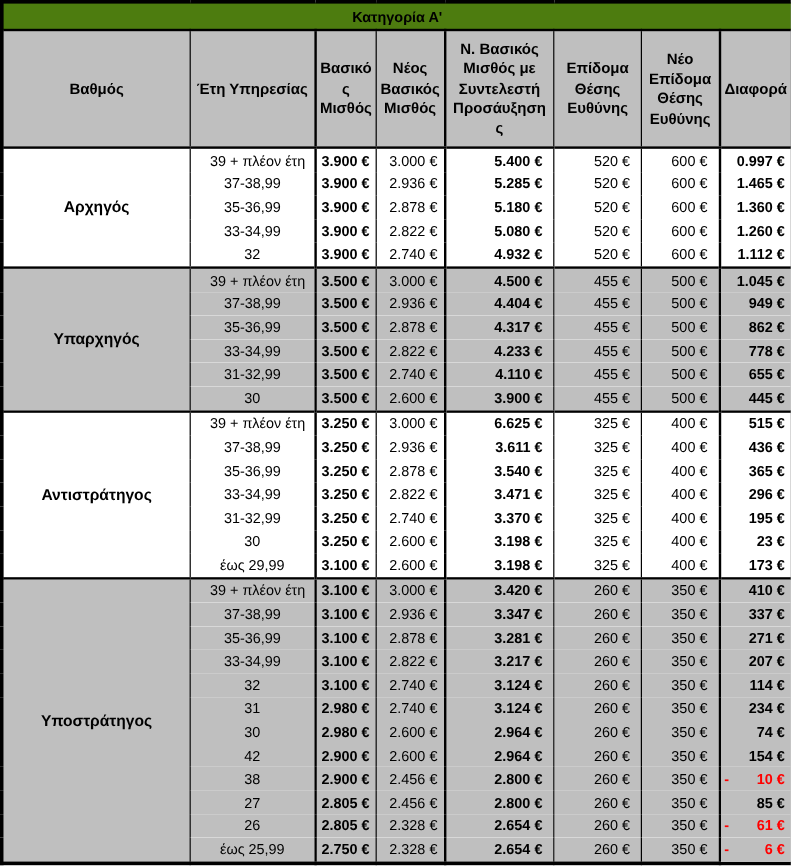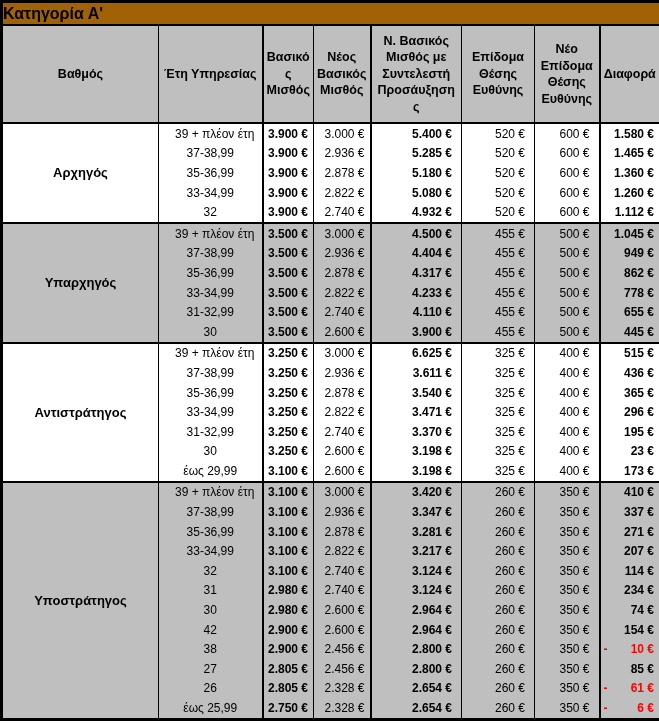--- a/index.html
+++ b/index.html
@@ -10,24 +10,24 @@
   }
   table.salary {
     border-collapse: collapse;
     table-layout: fixed;
     width: 659px;
     border: 3px solid #000;
   }
   
   .title-row th {
     height: 21px;
-    background: #a16207;
-    font-size: 16px;
+    background: #4d7c0f;
+    font-size: 12px;
     font-weight: bold;
-    text-align: left;
+    text-align: center;
     vertical-align: middle;
     border-bottom: 2px solid #000;
     padding: 0;
   }
   
   .header-row th {
     height: 96px;
     background: #bfbfbf;
     font-size: 12.5px;
     font-weight: bold;
@@ -104,21 +104,21 @@
     </thead>
     <tbody>
         <tr class="sec-top">
           <td class="rank-cell" rowspan="5">Αρχηγός</td>
           <td class="years">39 + πλέον έτη</td>
           <td class="money bold bL2 pad5">3.900 €</td>
           <td class="money pad5">3.000 €</td>
           <td class="money bold bL2 pad9">5.400 €</td>
           <td class="money pad9">520 €</td>
           <td class="money pad9">600 €</td>
-          <td class="money bold bL2 diff pad5"><span class="minus"></span><span>1.580 €</span></td>
+          <td class="money bold bL2 diff pad5"><span class="minus"></span><span>0.997 €</span></td>
         </tr>
         <tr>
           <td class="years">37-38,99</td>
           <td class="money bold bL2 pad5">3.900 €</td>
           <td class="money pad5">2.936 €</td>
           <td class="money bold bL2 pad9">5.285 €</td>
           <td class="money pad9">520 €</td>
           <td class="money pad9">600 €</td>
           <td class="money bold bL2 diff pad5"><span class="minus"></span><span>1.465 €</span></td>
         </tr>

